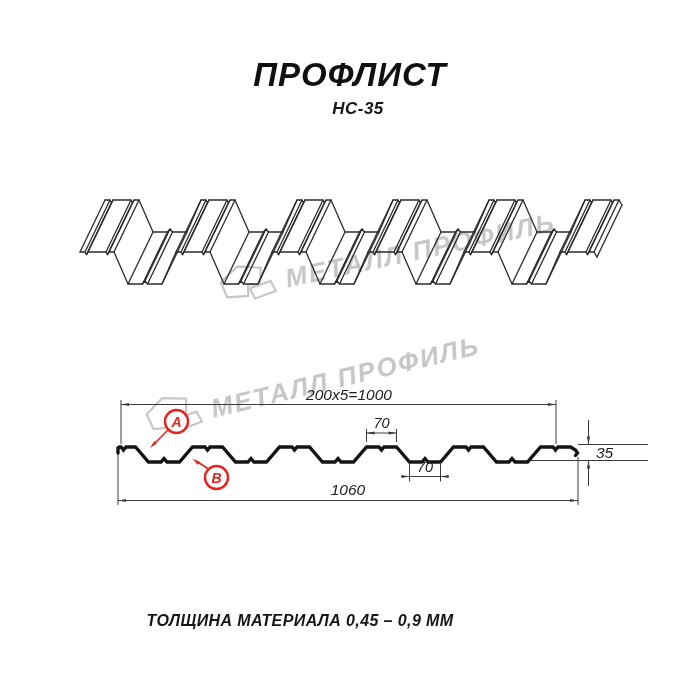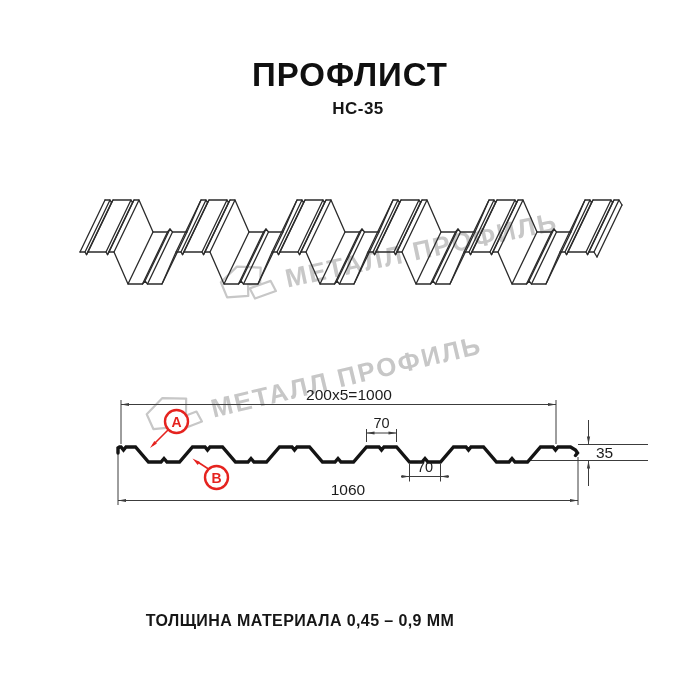--- a/index.html
+++ b/index.html
@@ -1,17 +1,17 @@
 <!DOCTYPE html>
 <html><head>
 <meta charset="utf-8">
 <style>
   html,body{margin:0;padding:0;background:#ffffff;}
   .canvas{position:relative;width:700px;height:700px;background:#ffffff;overflow:hidden;
-          font-family:"Liberation Sans", sans-serif;}
+          font-family:"Liberation Sans", sans-serif;font-style:italic;}
   .title{position:absolute;left:0;top:56px;width:700px;text-align:center;
          font-size:33px;font-weight:800;letter-spacing:1px;color:#101010;}
   .subtitle{position:absolute;left:0;top:99px;width:700px;text-align:center;
          font-size:17px;font-weight:700;letter-spacing:.5px;color:#161616;padding-left:8px;}
   .footer{position:absolute;left:0;top:612px;width:600px;text-align:center;
          font-size:16px;font-weight:600;letter-spacing:.4px;color:#161616;}
   .wm{position:absolute;display:flex;align-items:flex-end;white-space:nowrap;}
   .wm-text{font-size:26px;font-weight:700;letter-spacing:2px;color:#c7c7c7;line-height:1;
            padding-left:8px;padding-bottom:2px;}
   .wm1{left:218px;top:268px;transform:rotate(-12deg);transform-origin:left center;}

